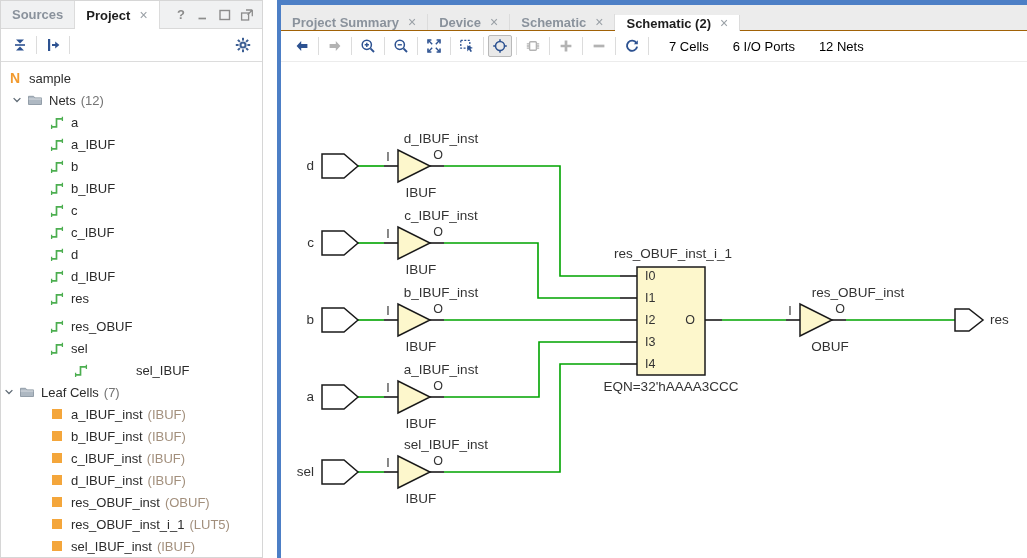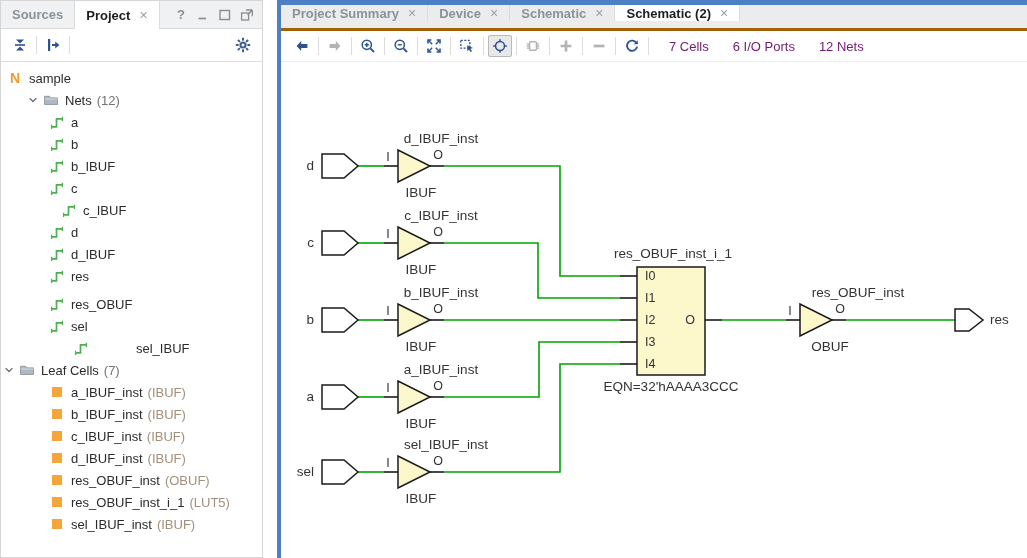--- a/index.html
+++ b/index.html
@@ -29,29 +29,29 @@
   .trow { height:22px; display:flex; align-items:center; white-space:nowrap; }
   .tchevron { width:16px; height:16px; margin-right:2px; display:flex; align-items:center; justify-content:center; }
   .ticon { width:16px; height:16px; margin-right:6px; display:flex; align-items:center; justify-content:center; }
   .nicon { color:#f29a2e; font-weight:bold; font-size:14px; }
   .count { color:#737373; margin-left:5px; }
   .ctype { color:#a28f7c; margin-left:5px; }
 
   
   .right-panel { position:absolute; left:277px; top:0; width:750px; height:558px;
     background:#fff; border-left:4px solid #4d7fc6; border-top:5px solid #4d7fc6; }
-  .rp-tabbar { height:26px; background:#ececec; display:flex; align-items:flex-start;
-    border-bottom:3px solid #a16207; }
+  .rp-tabbar { height:26px; background:#ececec; display:flex; align-items:flex-end;
+    border-bottom:1px solid #a16207; }
   .rp-toolbar { height:31px; display:flex; align-items:center; padding:0 9px;
     background:#fff; border-bottom:1px solid #ececec; }
   .itbtn { width:24px; height:22px; display:flex; align-items:center; justify-content:center;
     border-radius:2px; flex:0 0 auto; }
   .itbtn.pressed { background:#e9e9e9; border:1px solid #b9b9b9; }
   .stats { display:flex; gap:24px; margin-left:16px; }
-  .stat { color:#701a75; font-size:13px; cursor:pointer; }
+  .stat { color:#000000; font-size:13px; cursor:pointer; }
   .canvas { position:relative; width:746px; height:496px; background:#fff; overflow:hidden; }
   svg text { font-family:"Liberation Sans", sans-serif; }
 </style>
 </head>
 <body>
 
 <div class="app">
 
   <div class="left-panel">
     <div class="lp-tabbar">
@@ -116,21 +116,21 @@
         </svg>
       </span>
     </div>
     <div class="tree" id="tree">
         <div class="trow" style="padding-left: 6px;">
           <span class="ticon">
             <span class="nicon">N</span>
           </span>
           <span class="tlabel">sample</span>
         </div>
-        <div class="trow" style="padding-left: 24px; align-items: center;">
+        <div class="trow" style="padding-left: 8px; align-items: center;">
           <span class="tchevron">
             <svg width="12" height="12" viewBox="0 0 16 16">
               <path d="M3.5 5.5 8 10l4.5-4.5" stroke="#5f6a75" stroke-width="1.7" fill="none"></path>
             </svg>
           </span>
           <span class="ticon">
             <svg width="16" height="16" viewBox="0 0 16 16">
               <path d="M1.5 4.3h5.1l1.3 1.6h6.6v6.6H1.5z" fill="#aeb8c2" stroke="#939ea9" stroke-width="1"></path>
               <path d="M1.5 7h13" stroke="#fff" stroke-width="1" opacity="0.5"></path>
             </svg>
@@ -147,41 +147,50 @@
           </span>
           <span class="tlabel">a</span>
         </div>
         <div class="trow" style="padding-left: 48px;">
           <span class="ticon">
             <svg width="16" height="16" viewBox="0 0 16 16" fill="none" stroke="#4cae50">
               <path d="M2.6 12.9h4.9V4.9h5.9" stroke-width="1.7"></path>
               <path d="M2.6 10.7v4.4M13.4 2.7v4.4" stroke-width="1.3"></path>
             </svg>
           </span>
+          <span class="tlabel">a_IBUF</span>
+        </div>
+        <div class="trow" style="padding-left: 48px;">
+          <span class="ticon">
+            <svg width="16" height="16" viewBox="0 0 16 16" fill="none" stroke="#4cae50">
+              <path d="M2.6 12.9h4.9V4.9h5.9" stroke-width="1.7"></path>
+              <path d="M2.6 10.7v4.4M13.4 2.7v4.4" stroke-width="1.3"></path>
+            </svg>
+          </span>
           <span class="tlabel">b</span>
         </div>
         <div class="trow" style="padding-left: 48px;">
           <span class="ticon">
             <svg width="16" height="16" viewBox="0 0 16 16" fill="none" stroke="#4cae50">
               <path d="M2.6 12.9h4.9V4.9h5.9" stroke-width="1.7"></path>
               <path d="M2.6 10.7v4.4M13.4 2.7v4.4" stroke-width="1.3"></path>
             </svg>
           </span>
           <span class="tlabel">b_IBUF</span>
         </div>
         <div class="trow" style="padding-left: 48px;">
           <span class="ticon">
             <svg width="16" height="16" viewBox="0 0 16 16" fill="none" stroke="#4cae50">
               <path d="M2.6 12.9h4.9V4.9h5.9" stroke-width="1.7"></path>
               <path d="M2.6 10.7v4.4M13.4 2.7v4.4" stroke-width="1.3"></path>
             </svg>
           </span>
           <span class="tlabel">c</span>
         </div>
-        <div class="trow" style="padding-left: 60px;">
+        <div class="trow" style="padding-left: 48px;">
           <span class="ticon">
             <svg width="16" height="16" viewBox="0 0 16 16" fill="none" stroke="#4cae50">
               <path d="M2.6 12.9h4.9V4.9h5.9" stroke-width="1.7"></path>
               <path d="M2.6 10.7v4.4M13.4 2.7v4.4" stroke-width="1.3"></path>
             </svg>
           </span>
           <span class="tlabel">c_IBUF</span>
         </div>
         <div class="trow" style="padding-left: 48px;">
           <span class="ticon">

